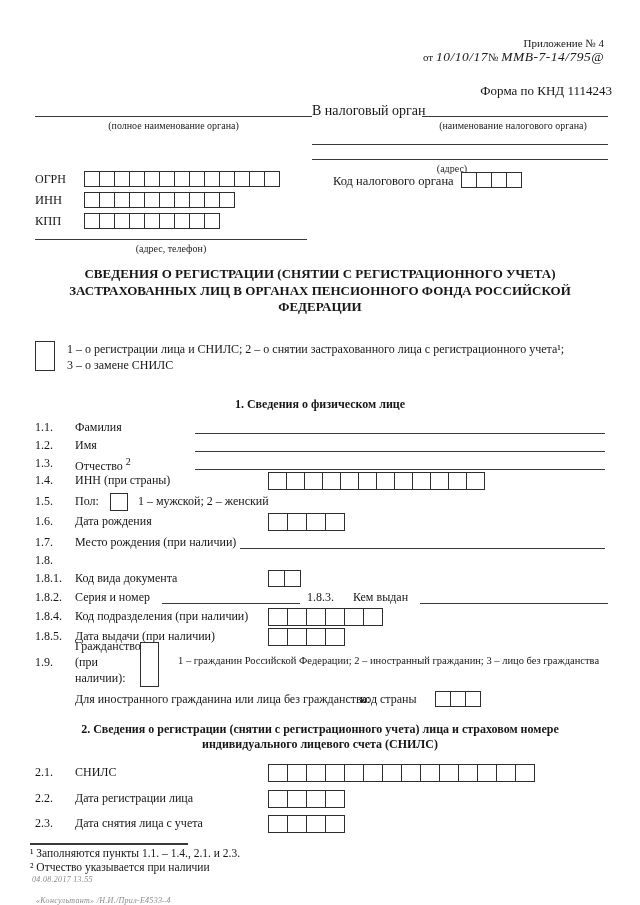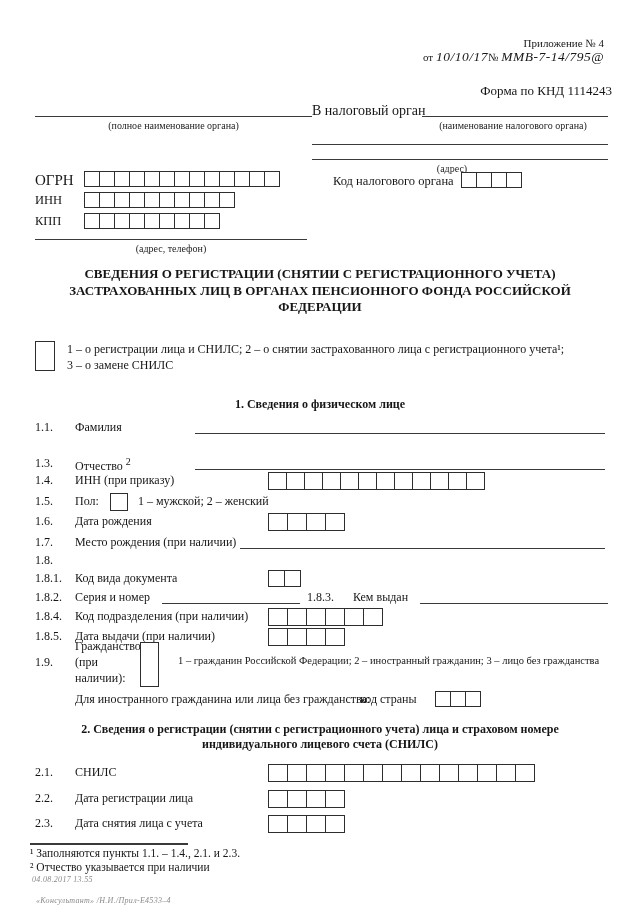--- a/index.html
+++ b/index.html
@@ -48,21 +48,21 @@
   <div class="abs uline" style="left:35px; top:104px; width:277px; height:13px;"></div>
   <div class="abs cap" style="left:35px; top:120px; width:277px;">(полное наименование органа)</div>
 
   <div class="abs" style="left:312px; top:103px; font-size:14px;">В налоговый орган</div>
   <div class="abs uline" style="left:422px; top:104px; width:186px; height:13px;"></div>
   <div class="abs cap" style="left:414px; top:120px; width:198px;">(наименование налогового органа)</div>
   <div class="abs uline" style="left:312px; top:132px; width:296px; height:13px;"></div>
   <div class="abs uline" style="left:312px; top:147px; width:296px; height:13px;"></div>
   <div class="abs cap" style="left:352px; top:163px; width:200px;">(адрес)</div>
 
-  <div class="abs" style="left:35px; top:172px; font-size:15px;">ОГРН</div>
+  <div class="abs" style="left:35px; top:172px; font-size:12px;">ОГРН</div>
   <span class="abs cells w16" style="left:84px; top:171px;">
       <span class="cell"></span>
       <span class="cell"></span>
       <span class="cell"></span>
       <span class="cell"></span>
       <span class="cell"></span>
       <span class="cell"></span>
       <span class="cell"></span>
       <span class="cell"></span>
       <span class="cell"></span>
@@ -121,30 +121,35 @@
   </div>
 
   <div class="abs sec-head" style="left:0; top:397px; width:640px;">1. Сведения о физическом лице</div>
 
   <div class="row" style="top:419px;">
     <span class="num">1.1.</span>
     <span class="lbl">Фамилия</span>
     <span class="field-line" style="left:160px; right:3px;"></span>
   </div>
 
+  <div class="row" style="top:437px;">
+    <span class="num">1.2.</span>
+    <span class="lbl">Имя</span>
+    <span class="field-line" style="left:160px; right:3px;"></span>
+  </div>
 
   <div class="row" style="top:455px;">
     <span class="num">1.3.</span>
     <span class="lbl"><span>Отчество</span>&nbsp;<sup>2</sup></span>
     <span class="field-line" style="left:160px; right:3px;"></span>
   </div>
 
   <div class="row" style="top:472px;">
     <span class="num">1.4.</span>
-    <span class="lbl">ИНН (при приказу)</span>
+    <span class="lbl">ИНН (при страны)</span>
     <span class="cells w19" style="left:233px;">
         <span class="cell"></span>
         <span class="cell"></span>
         <span class="cell"></span>
         <span class="cell"></span>
         <span class="cell"></span>
         <span class="cell"></span>
         <span class="cell"></span>
         <span class="cell"></span>
         <span class="cell"></span>

